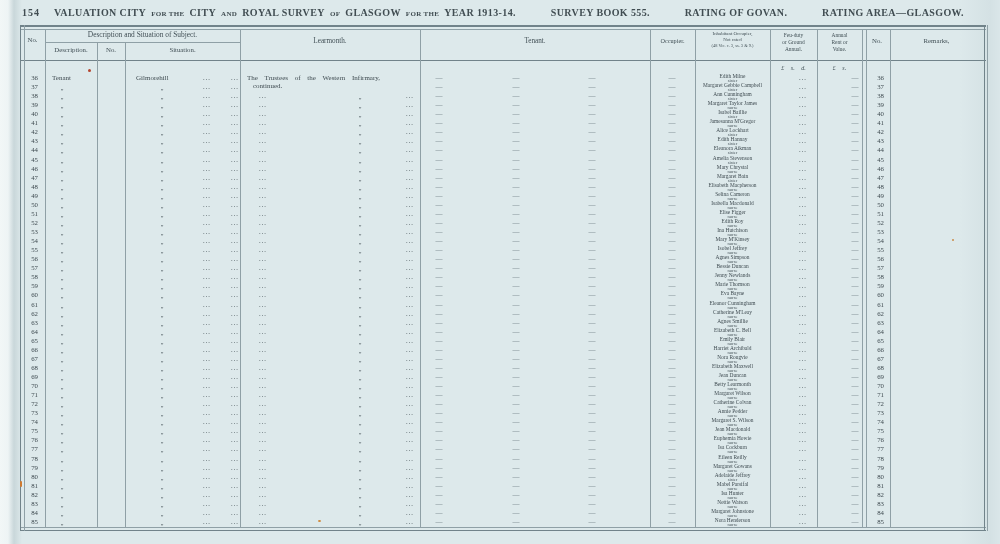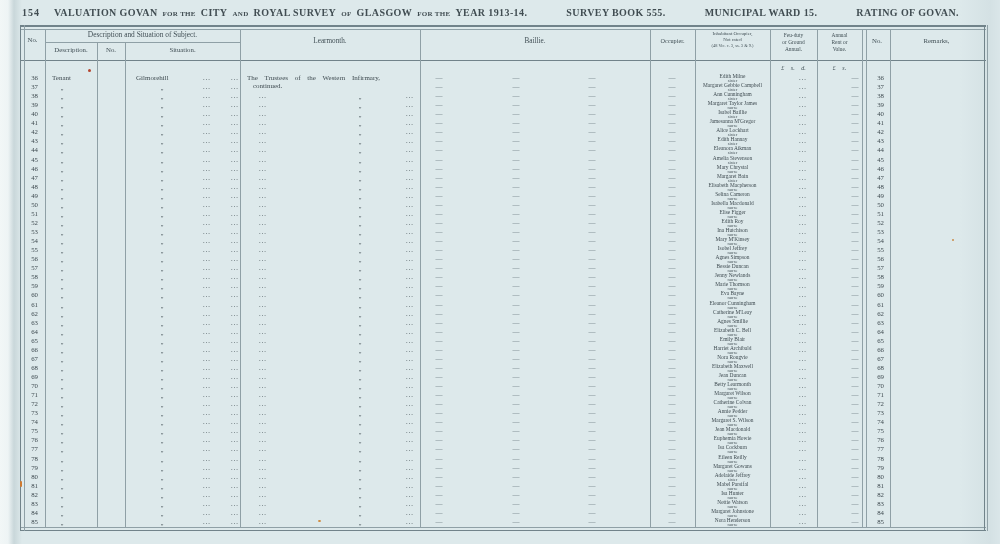--- a/index.html
+++ b/index.html
@@ -22,43 +22,43 @@
 </style>
 </head>
 <body>
 
 <div id="paper">
 
   <div id="masthead">
     <div class="grp">
       <span class="pageno">154</span>
       <span id="title-segs" style="display:flex;align-items:baseline;">
-          <span class="mast-big">VALUATION GOVAN</span>
+          <span class="mast-big">VALUATION CITY</span>
           <span class="mast-small">FOR THE</span>
           <span class="mast-big">CITY</span>
           <span class="mast-small">AND</span>
           <span class="mast-big">ROYAL SURVEY</span>
           <span class="mast-small">OF</span>
           <span class="mast-big">GLASGOW</span>
           <span class="mast-small">FOR THE</span>
           <span class="mast-big">YEAR 1913-14.</span>
         </span>
     </div>
     <span class="mast-big">SURVEY BOOK 555.</span>
-    <span class="mast-big">MUNICIPAL WARD 15.</span>
     <span class="mast-big">RATING OF GOVAN.</span>
+    <span class="mast-big" style="margin-right:0;">RATING AREA—GLASGOW.</span>
   </div>
 
   <div class="hc" style="left:20px;top:37px;width:25px;font-size:6.8px;">No.</div>
   <div class="hc" style="left:45px;top:31px;width:195px;font-size:7.4px;">Description and Situation of Subject.</div>
   <div class="hc" style="left:45px;top:47px;width:52px;font-size:6.8px;">Description.</div>
   <div class="hc" style="left:97px;top:47px;width:28px;font-size:6.8px;">No.</div>
   <div class="hc" style="left:125px;top:47px;width:115px;font-size:6.8px;">Situation.</div>
   <div class="hc" style="left:240px;top:38px;width:180px;font-size:7.2px;">Learmonth.</div>
-  <div class="hc" style="left:420px;top:38px;width:230px;font-size:7.2px;">Baillie.</div>
+  <div class="hc" style="left:420px;top:38px;width:230px;font-size:7.2px;">Tenant.</div>
   <div class="hc" style="left:650px;top:38px;width:45px;font-size:6.2px;">Occupier.</div>
   <div class="hc" style="left:695px;top:32px;width:75px;font-size:4.9px;">Inhabitant Occupier,</div>
   <div class="hc" style="left:695px;top:38px;width:75px;font-size:4.9px;">Not rated</div>
   <div class="hc" style="left:695px;top:44px;width:75px;font-size:4.4px;">(48 Vic. c. 3, ss. 3 &amp; 9.)</div>
   <div class="hc" style="left:770px;top:33px;width:47px;font-size:5.4px;">Feu-duty</div>
   <div class="hc" style="left:770px;top:40px;width:47px;font-size:5.4px;">or Ground</div>
   <div class="hc" style="left:770px;top:47px;width:47px;font-size:5.4px;">Annual.</div>
   <div class="hc" style="left:817px;top:33px;width:45px;font-size:5.4px;">Annual</div>
   <div class="hc" style="left:817px;top:40px;width:45px;font-size:5.4px;">Rent or</div>
   <div class="hc" style="left:817px;top:47px;width:45px;font-size:5.4px;">Value.</div>

